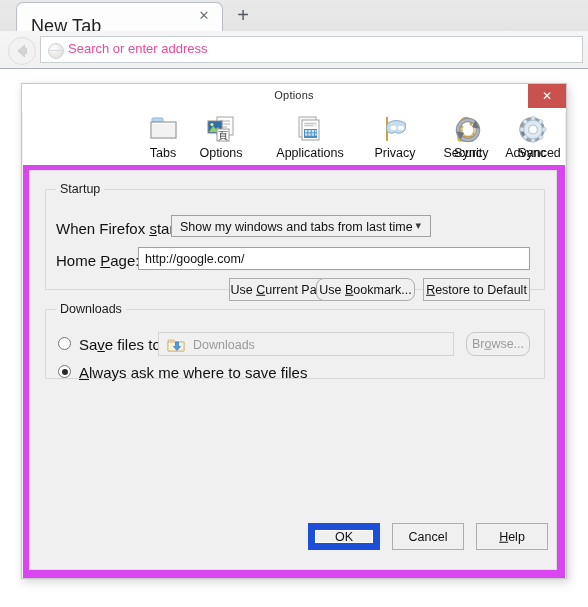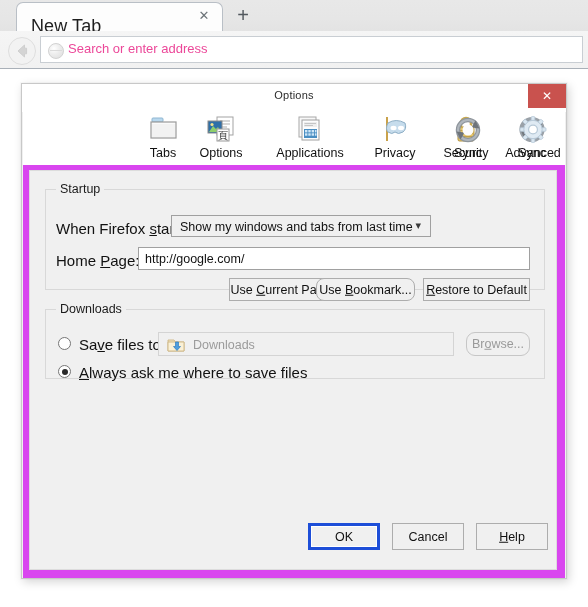--- a/index.html
+++ b/index.html
@@ -172,21 +172,21 @@
   .textinput .val{ position:absolute; left:6px; top:4px; white-space:nowrap; }
 
   .btn{
     position:absolute; background:#f0f0f0;
     border:1px solid #adadad; box-sizing:border-box;
     font-size:12.5px; color:#111111; text-align:center;
     line-height:1;
   }
   .btn span.cap{ position:absolute; left:0; width:100%; top:50%; transform:translateY(-50%); }
   .btn.disabled{ color:#9a9a9a; border-color:#c6c6c6;border-radius:9px; }
-  .btn.default-focus{ border:3px solid #1d4ed8; box-shadow: inset 0 0 0 1px #ffffff; }
+  .btn.default-focus{ border:7px solid #1d4ed8; box-shadow: inset 0 0 0 1px #ffffff; }
 
   .radio{
     position:absolute; width:13px; height:13px; border-radius:50%;
     background:#ffffff; border:1px solid #767676; box-sizing:border-box;
   }
   .radio.checked:after{
     content:""; position:absolute; left:2.5px; top:2.5px;
     width:6px; height:6px; border-radius:50%; background:#2a2a2a;
   }
 

